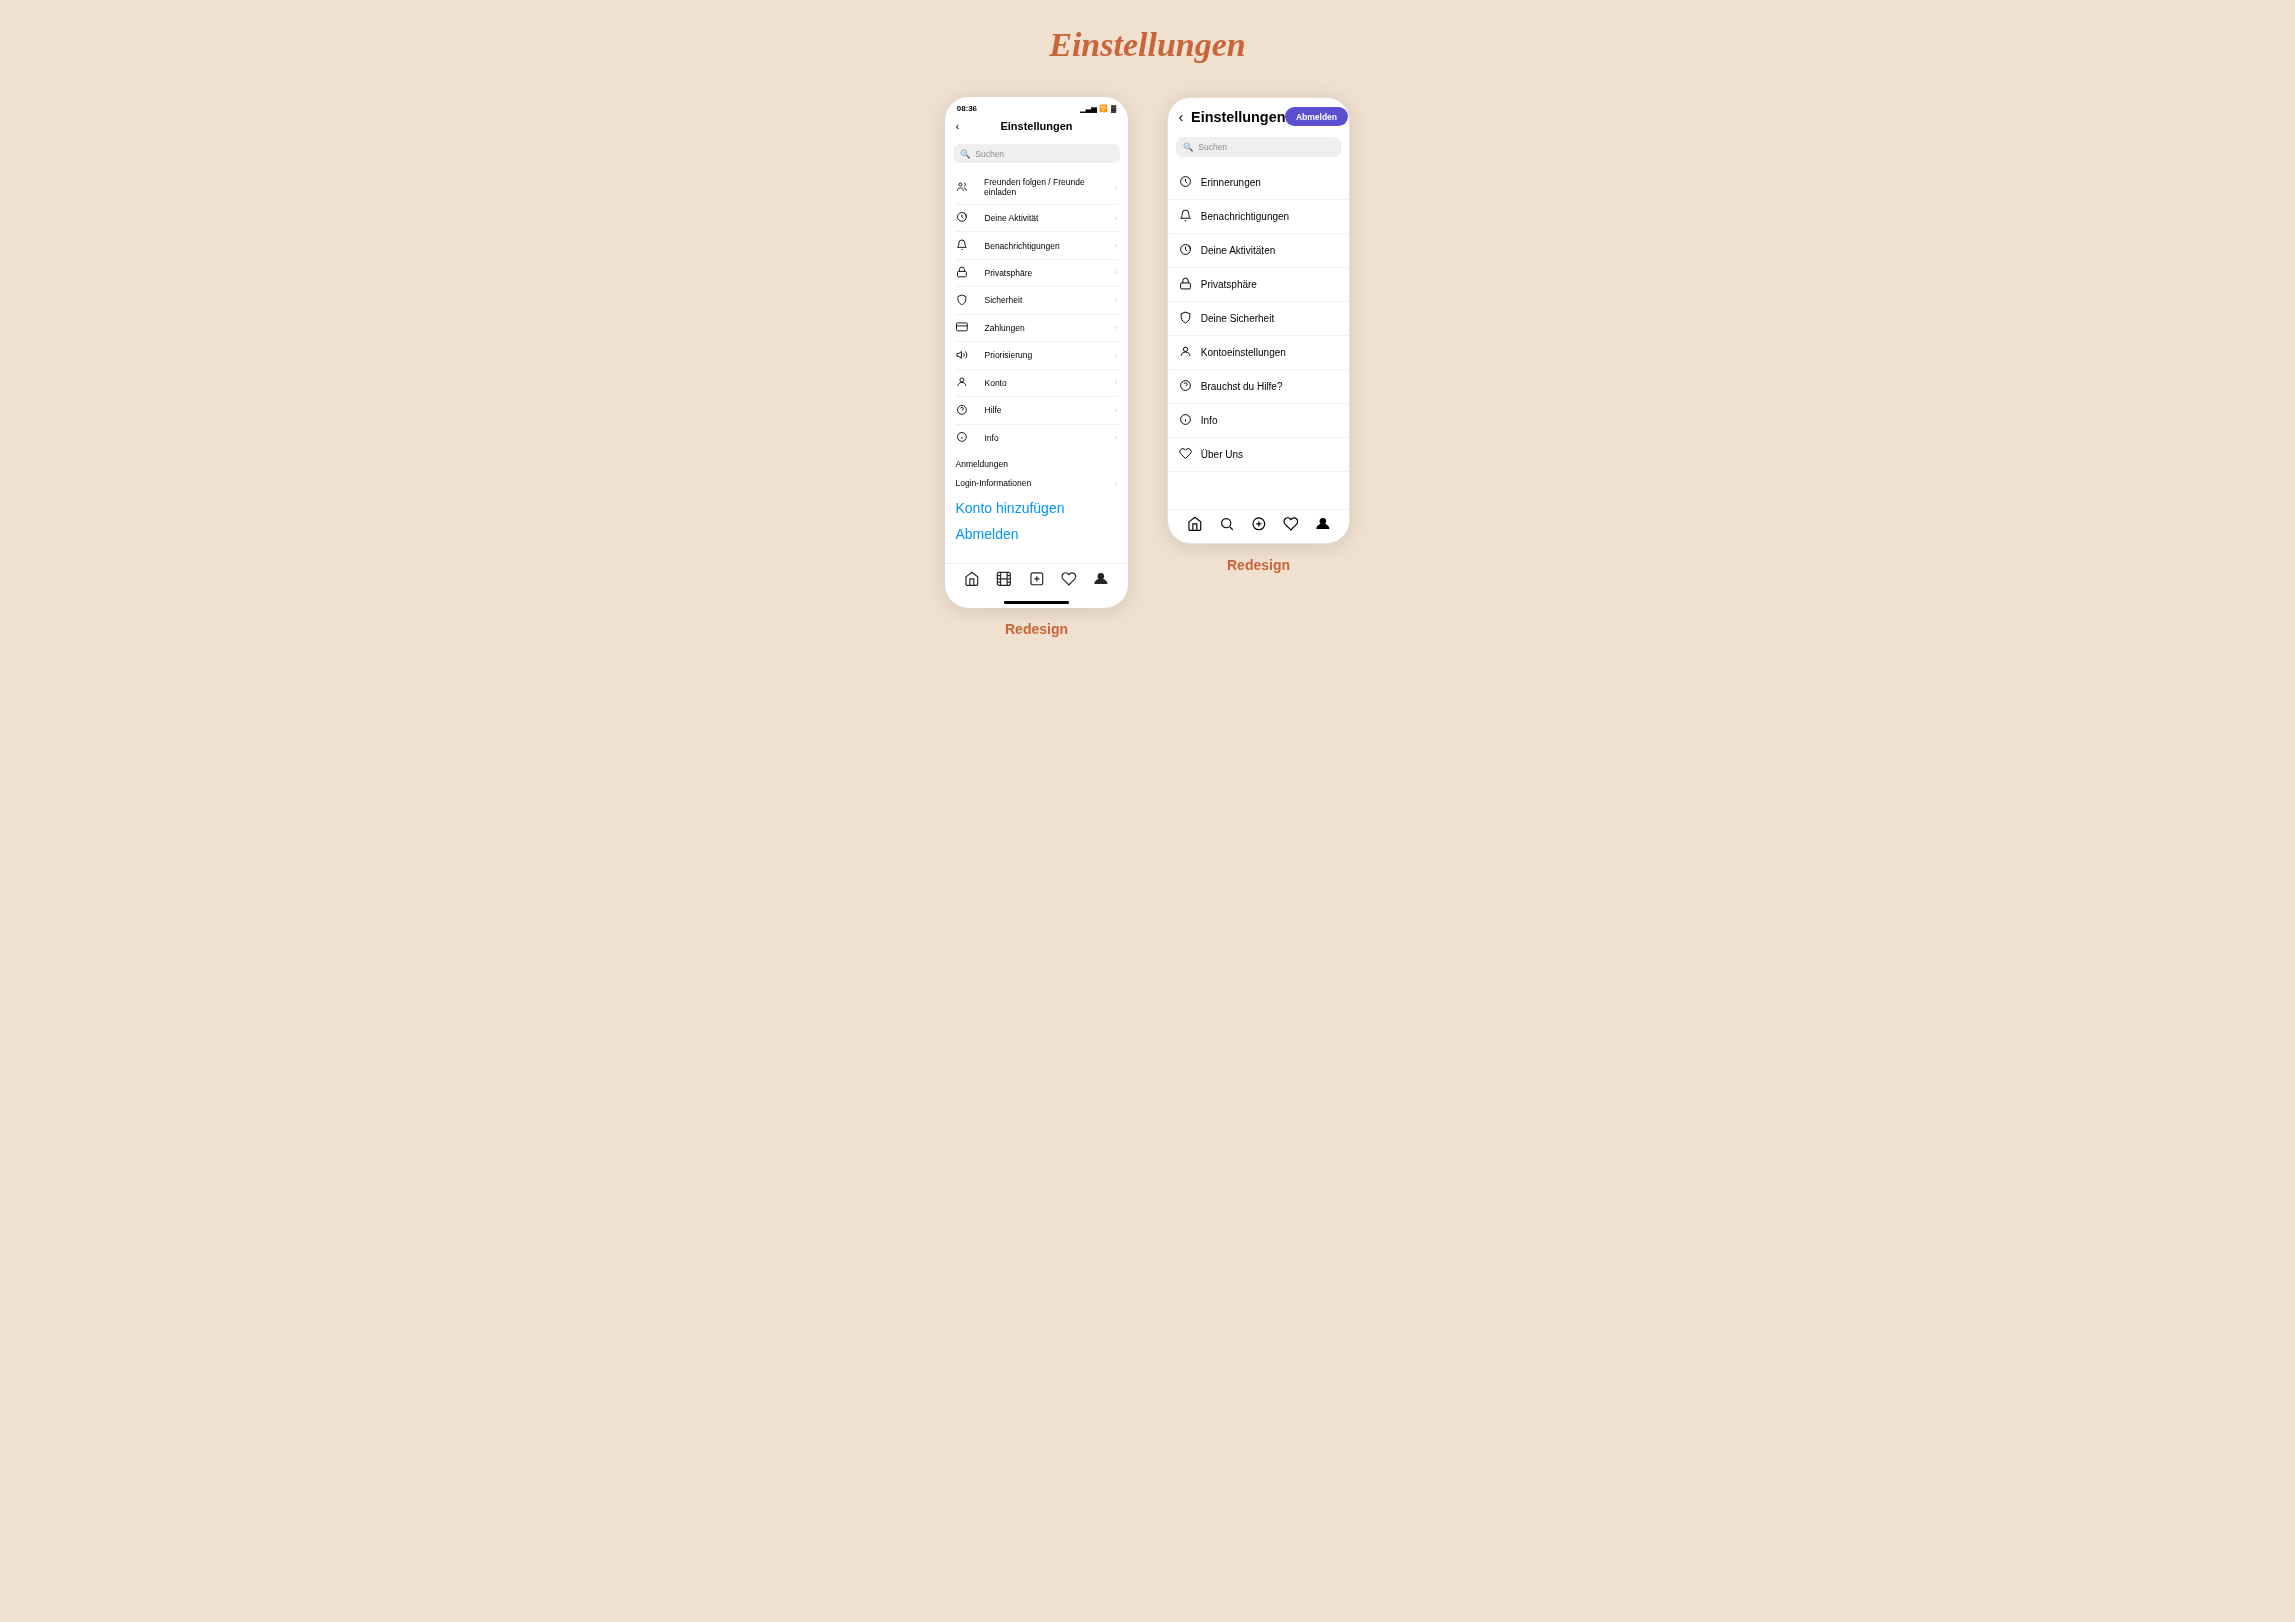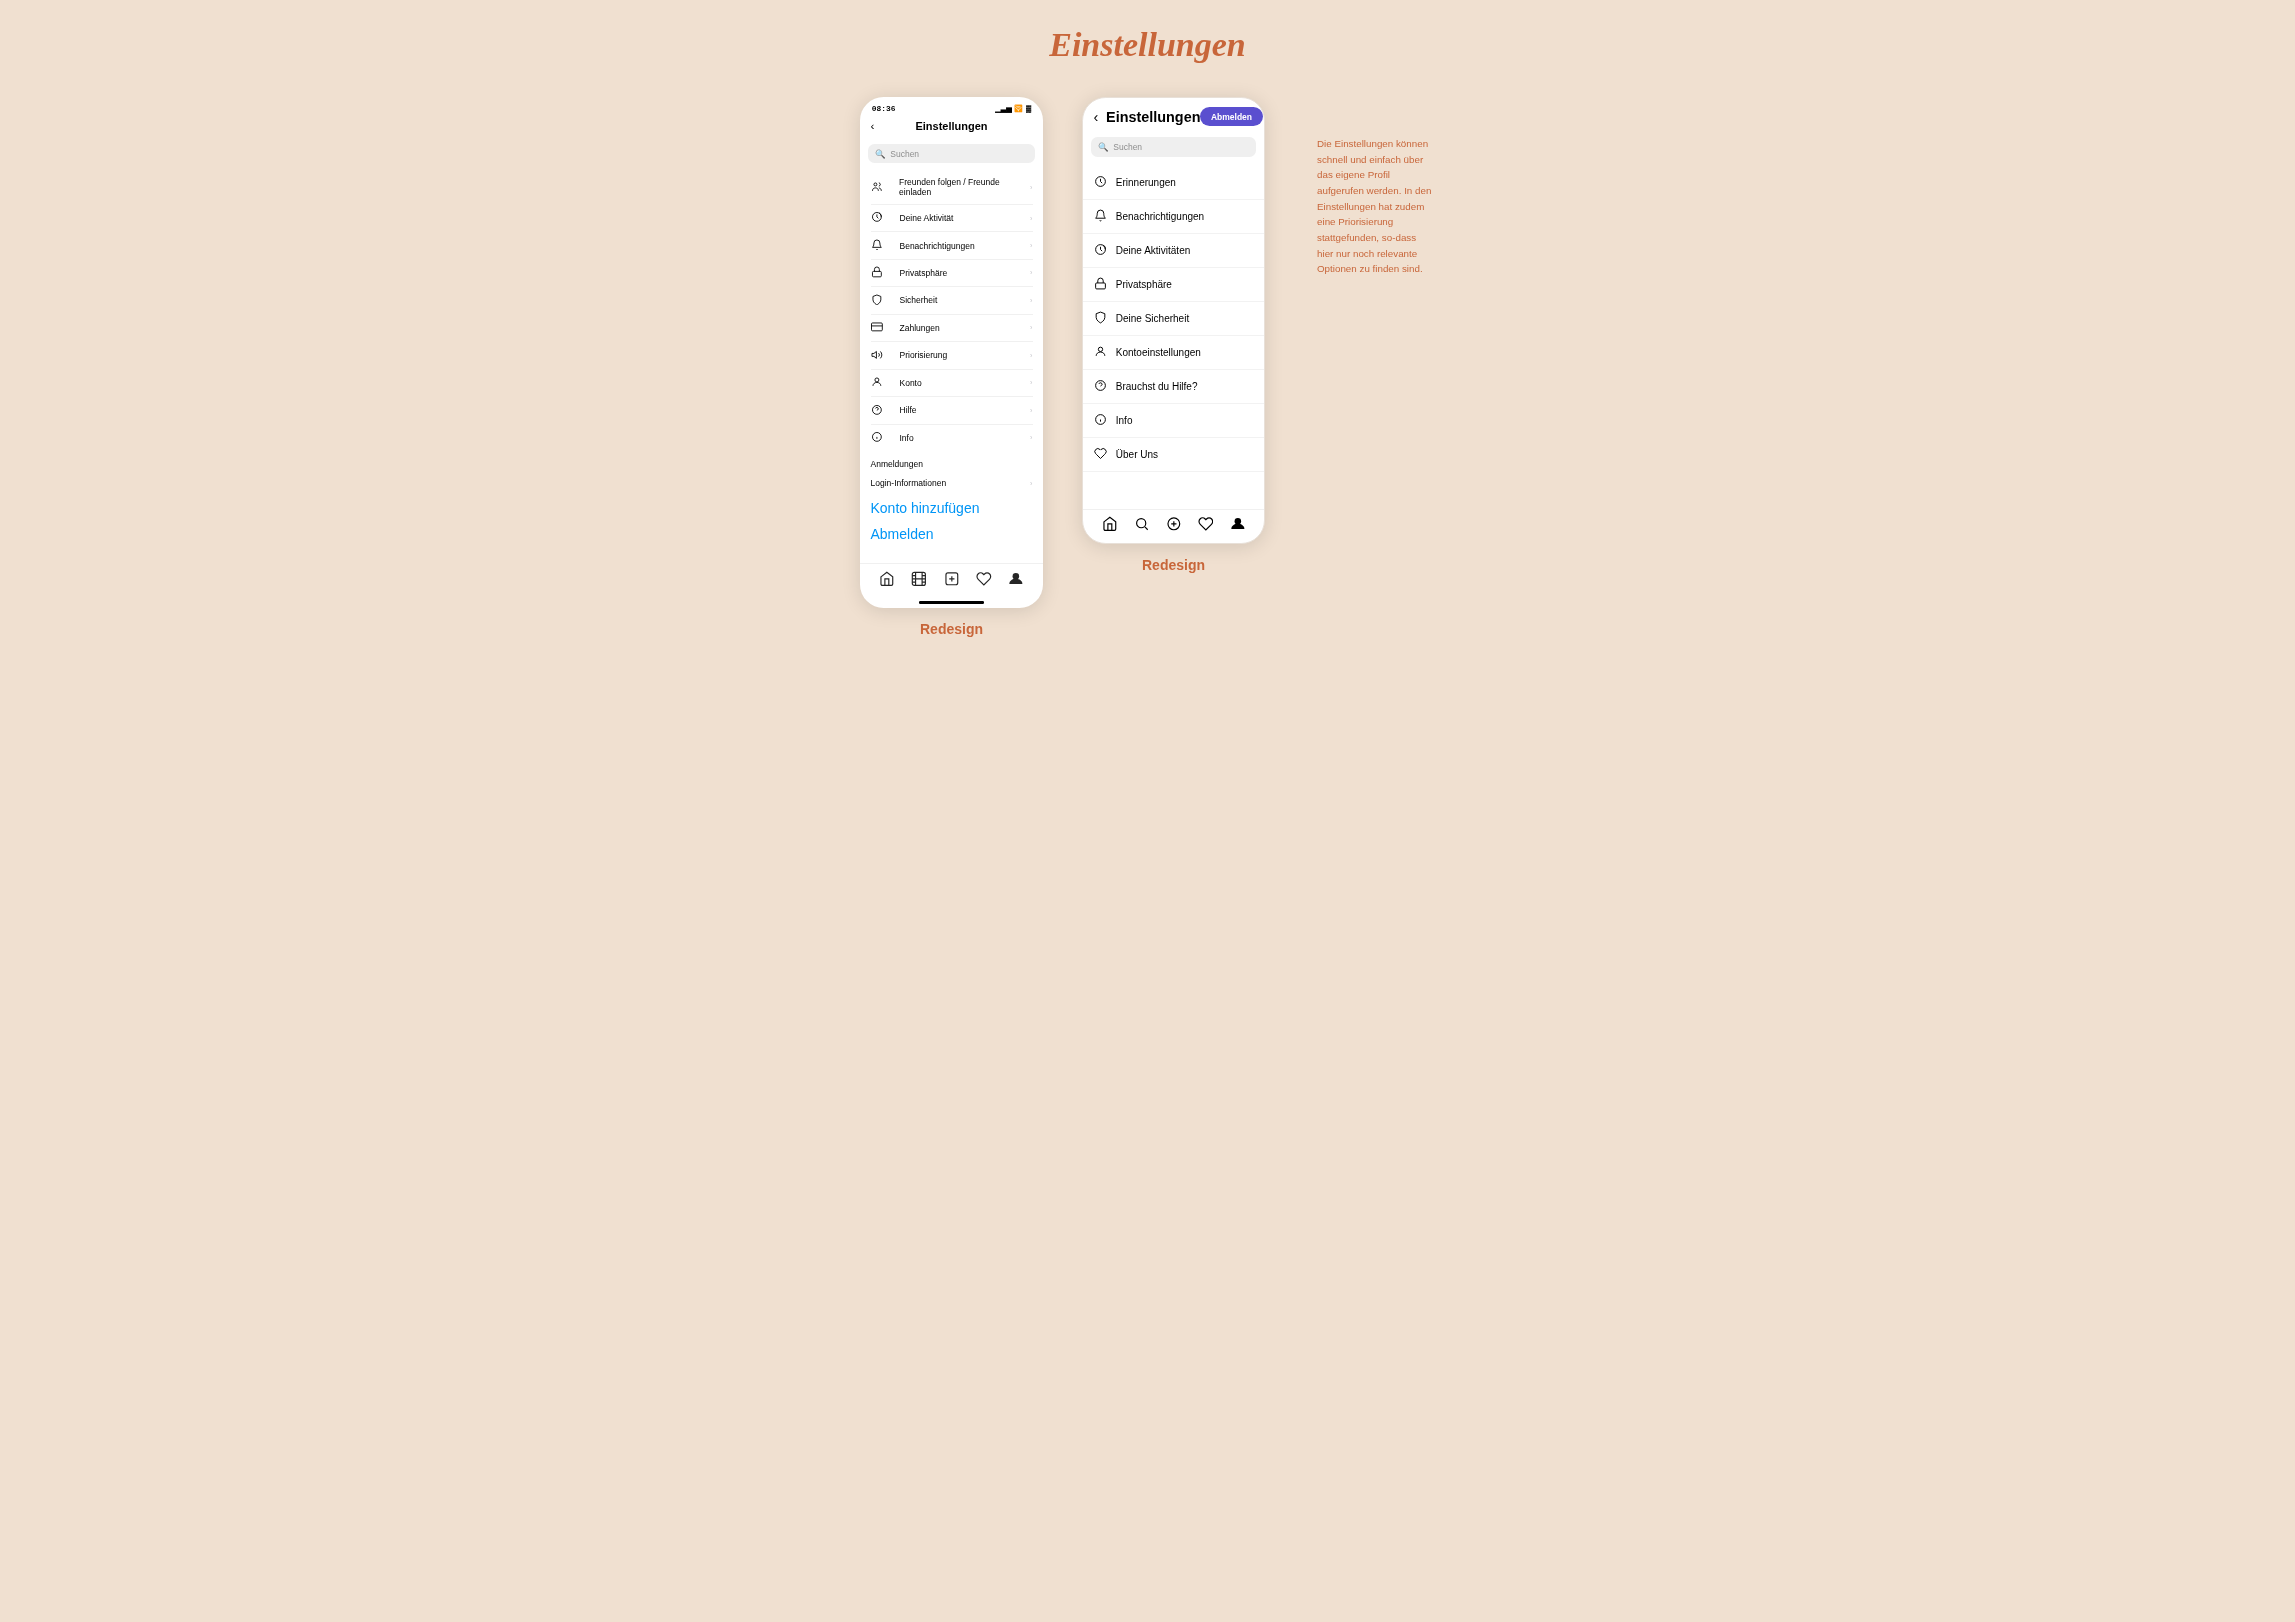--- a/index.html
+++ b/index.html
@@ -71,21 +71,21 @@
     .status-bar {
       display: flex;
       justify-content: space-between;
       align-items: center;
       padding: 6.5px 11.8px 2.6px;
       font-size: 7.2px;
       font-weight: 600;
       color: #000;
     }
 
-    .status-bar .time { font-weight: 700; font-size: 7.9px; font-family: Liberation Mono, monospace; }
+    .status-bar .time { font-weight: 700; font-size: 7.9px; }
     .status-icons { display: flex; gap: 2.6px; align-items: center; }
 
     
     .nav-header {
       display: flex;
       align-items: center;
       justify-content: center;
       padding: 5.2px 10.5px 6.5px;
       position: relative;
       border-bottom: none;
@@ -635,18 +635,15 @@
           <svg viewBox="0 0 24 24" width="15.7" height="15.7" fill="currentColor">
               <circle cx="12" cy="8" r="5"></circle>
               <path d="M2 20c0-5 4.5-8 10-8s10 3 10 8z"></path>
             </svg>
         </span>
       </div>
     </div>
     <div class="phone-label">Redesign</div>
   </div>
 
-  <div class="side-note">
-    <p>Die Einstellungen können schnell und einfach über das eigene Profil aufgerufen werden. In den Einstellungen hat zudem eine Priorisierung stattgefunden, so-dass hier nur noch relevante Optionen zu finden sind.</p>
-  </div>
 
 </div>
 
 
 </body></html>

